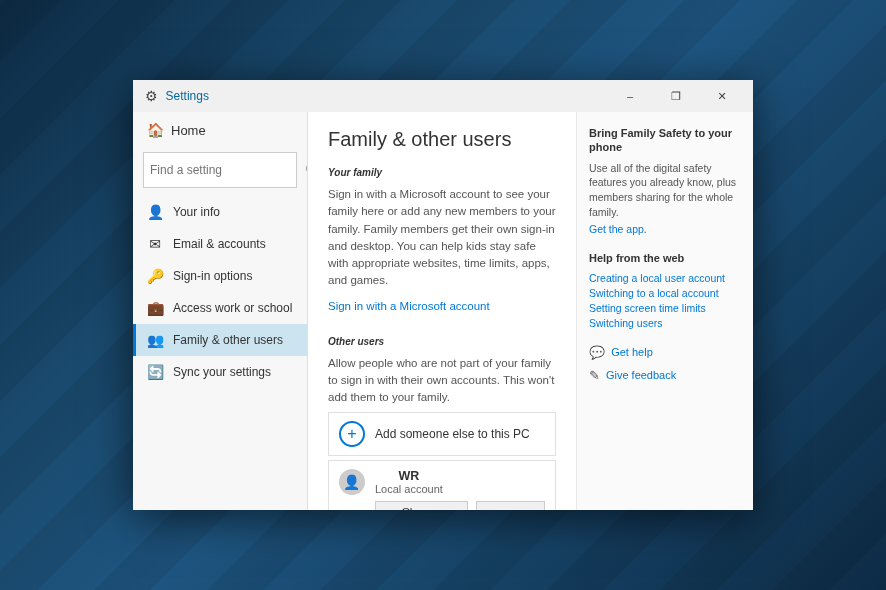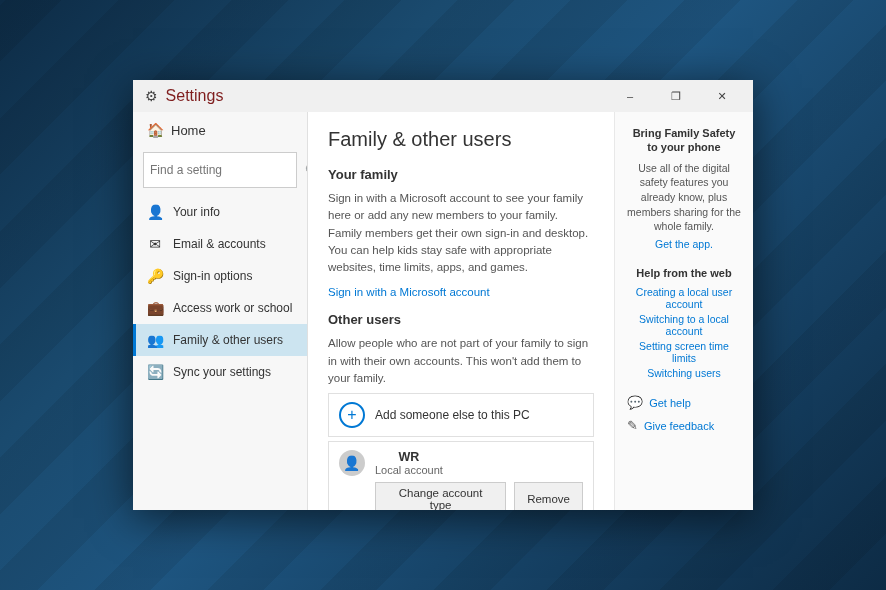--- a/index.html
+++ b/index.html
@@ -63,22 +63,22 @@
       align-items: center;
       gap: 8px;
     }
 
     .title-bar-icon {
       font-size: 14px;
       color: #444;
     }
 
     .title-bar-title {
-      font-size: 16px;
-      color: #7f1d1d;
+      font-size: 12px;
+      color: #0369a1;
     }
 
     .title-bar-controls {
       display: flex;
       align-items: center;
     }
 
     .tb-btn {
       width: 46px;
       height: 32px;
@@ -182,40 +182,41 @@
     }
 
     .page-title {
       font-size: 20px;
       font-weight: 300;
       color: #333;
       margin-bottom: 16px;
     }
 
     .section-title {
-      font-size: 13px;
+      font-size: 10px;
       font-weight: 600;
       color: #333;
       margin-bottom: 8px;
+      font-style: italic;
     }
 
     .section-body {
       font-size: 11.5px;
       color: #555;
       line-height: 1.5;
       margin-bottom: 6px;
     }
 
     .link-text {
       font-size: 11.5px;
       color: #0078d4;
       cursor: pointer;
       text-decoration: none;
       display: inline-block;
-      margin-bottom: 4px;
+      margin-bottom: 14px;
     }
 
     .other-users-section { margin-top: 10px; }
 
     .add-user-row {
       display: flex;
       align-items: center;
       gap: 10px;
       padding: 8px 10px;
       cursor: pointer;
@@ -289,27 +290,26 @@
       font-size: 11.5px;
       color: #333;
       background: #f0f0f0;
       border: 1px solid #ccc;
       padding: 4px 12px;
       cursor: pointer;
     }
 
     
     .right-panel {
-      width: 139px;
+      width: 177px;
       flex-shrink: 0;
       background: #fafafa;
       border-left: 1px solid #e8e8e8;
       padding: 14px 12px;
       overflow-y: auto;
-      text-align: center;
     }
 
     .right-section { margin-bottom: 16px; }
 
     .right-section-title {
       font-size: 11px;
       font-weight: 600;
       color: #333;
       margin-bottom: 6px;
       line-height: 1.3;

